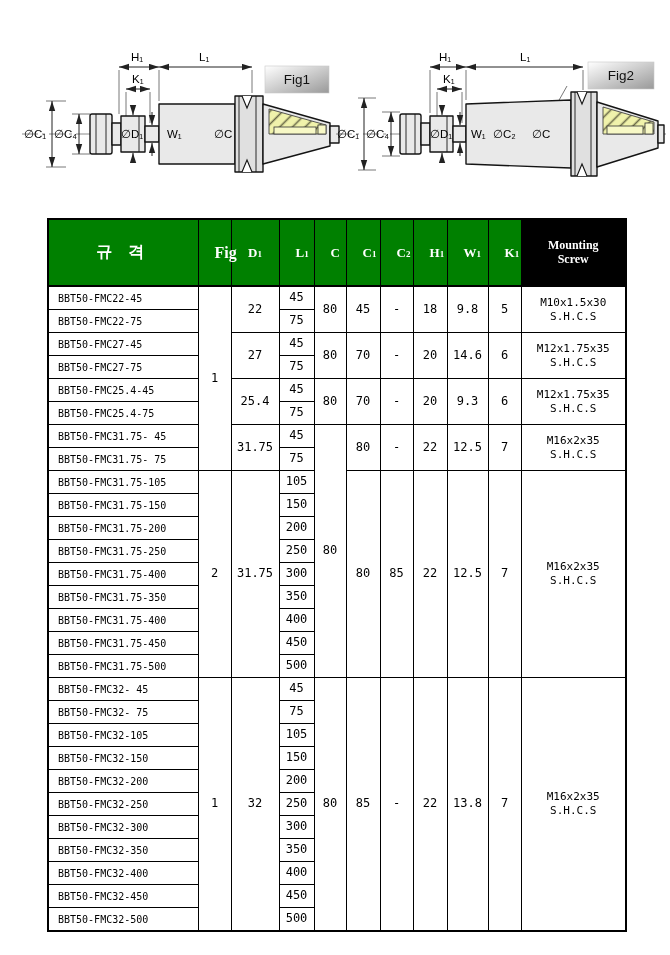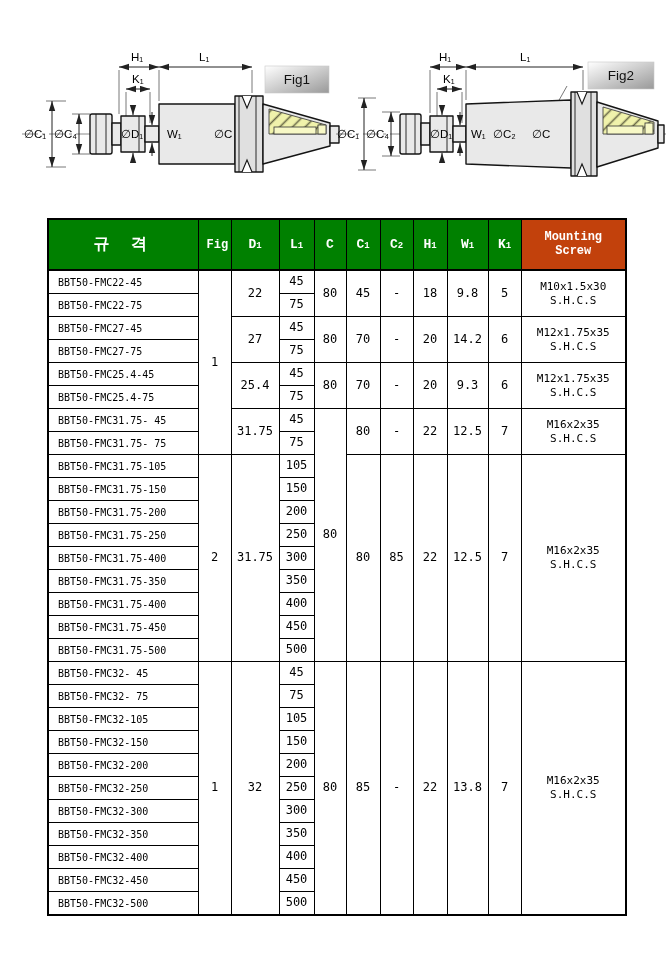--- a/index.html
+++ b/index.html
@@ -16,23 +16,23 @@
   .partline{stroke:#141414;stroke-width:0.9;fill:none;}
   .notch{fill:#ffffff;stroke:#141414;stroke-width:1.1;}
   .hpoly{stroke:#444;stroke-width:0.9;}
   .ytrim{fill:#f7f8c6;stroke:#333;stroke-width:0.8;}
   .dimlbl{font-family:"Liberation Sans",sans-serif;font-size:11.5px;fill:#000;}
   .figlbl{font-family:"Liberation Sans",sans-serif;font-size:13.5px;fill:#111;}
   .figboxrect{stroke:#c8c8c8;stroke-width:0.6;}
 
   table.spec{border-collapse:collapse;table-layout:fixed;width:578px;margin:0 0 0 47px;border:2px solid #000;}
   table.spec th{background:#008000;color:#fff;border:1px solid #000;border-bottom:2px solid #000;
-    font-weight:bold;font-size:13px;height:33px;padding:8px;font-family:Liberation Mono, monospace;}
+    font-weight:bold;font-size:13px;height:33px;padding:16px;font-family:Liberation Serif, serif;}
   table.spec th.col-spec{font-size:16px;letter-spacing:6px;}
-  table.spec th.col-fig{font-size:12px;}
+  table.spec th.col-fig{font-size:16px;}
   table.spec th.col-screw{font-size:12px;line-height:1.12;letter-spacing:0;}
   .subnum{font-size:9px;}
   table.spec td{border:1px solid #000;height:22px;padding:0;text-align:center;
     font-family:"DejaVu Sans Mono",monospace;font-size:12px;line-height:1.1;}
   table.spec td.col-spec{text-align:left;padding-left:9px;font-size:10px;}
   table.spec td.col-screw{font-size:11px;line-height:1.25;}
 </style>
 </head>
 <body>
 
@@ -204,21 +204,21 @@
         <th class="col-spec" style="background: rgb(0, 128, 0); color: rgb(255, 255, 255);"><span>규 격</span></th>
         <th class="col-fig" style="background: rgb(0, 128, 0); color: rgb(255, 255, 255);"><span>Fig</span></th>
         <th class="col-d1" style="background: rgb(0, 128, 0); color: rgb(255, 255, 255);"><span>D</span><span class="subnum">1</span></th>
         <th class="col-l1" style="background: rgb(0, 128, 0); color: #ffffff;"><span>L</span><span class="subnum">1</span></th>
         <th class="col-c" style="background: rgb(0, 128, 0); color: rgb(255, 255, 255);"><span>C</span></th>
         <th class="col-c1" style="background: rgb(0, 128, 0); color: rgb(255, 255, 255); margin-top: 48px;"><span>C</span><span class="subnum">1</span></th>
         <th class="col-c2" style="background: rgb(0, 128, 0); color: rgb(255, 255, 255);"><span>C</span><span class="subnum">2</span></th>
         <th class="col-h1" style="background: rgb(0, 128, 0); color: rgb(255, 255, 255);"><span>H</span><span class="subnum">1</span></th>
         <th class="col-w1" style="background: rgb(0, 128, 0); color: rgb(255, 255, 255);"><span>W</span><span class="subnum">1</span></th>
         <th class="col-k1" style="background: rgb(0, 128, 0); color: rgb(255, 255, 255);"><span>K</span><span class="subnum">1</span></th>
-        <th class="col-screw" style="background: #c2410c; color: rgb(255, 255, 255);"><span>Mounting</span><br><span>Screw</span></th>
+        <th class="col-screw" style="background: #000000; color: rgb(255, 255, 255);"><span>Mounting</span><br><span>Screw</span></th>
       </tr>
   </thead>
   <tbody id="table-body">
       <tr>
         <td class="col-spec">BBT50-FMC22-45</td>
         <td rowspan="8" class="col-fig">1</td>
         <td rowspan="2" class="col-d1">22</td>
         <td class="col-l1">45</td>
         <td rowspan="2" class="col-c">80</td>
         <td rowspan="2" class="col-c1">45</td>
@@ -233,21 +233,21 @@
         <td class="col-l1">75</td>
       </tr>
       <tr>
         <td class="col-spec">BBT50-FMC27-45</td>
         <td rowspan="2" class="col-d1">27</td>
         <td class="col-l1">45</td>
         <td rowspan="2" class="col-c">80</td>
         <td rowspan="2" class="col-c1">70</td>
         <td rowspan="2" class="col-c2">-</td>
         <td rowspan="2" class="col-h1">20</td>
-        <td rowspan="2" class="col-w1">14.2</td>
+        <td rowspan="2" class="col-w1">14.6</td>
         <td rowspan="2" class="col-k1">6</td>
         <td rowspan="2" class="col-screw">M12x1.75x35<br>S.H.C.S</td>
       </tr>
       <tr>
         <td class="col-spec">BBT50-FMC27-75</td>
         <td class="col-l1">75</td>
       </tr>
       <tr>
         <td class="col-spec">BBT50-FMC25.4-45</td>
         <td rowspan="2" class="col-d1">25.4</td>

